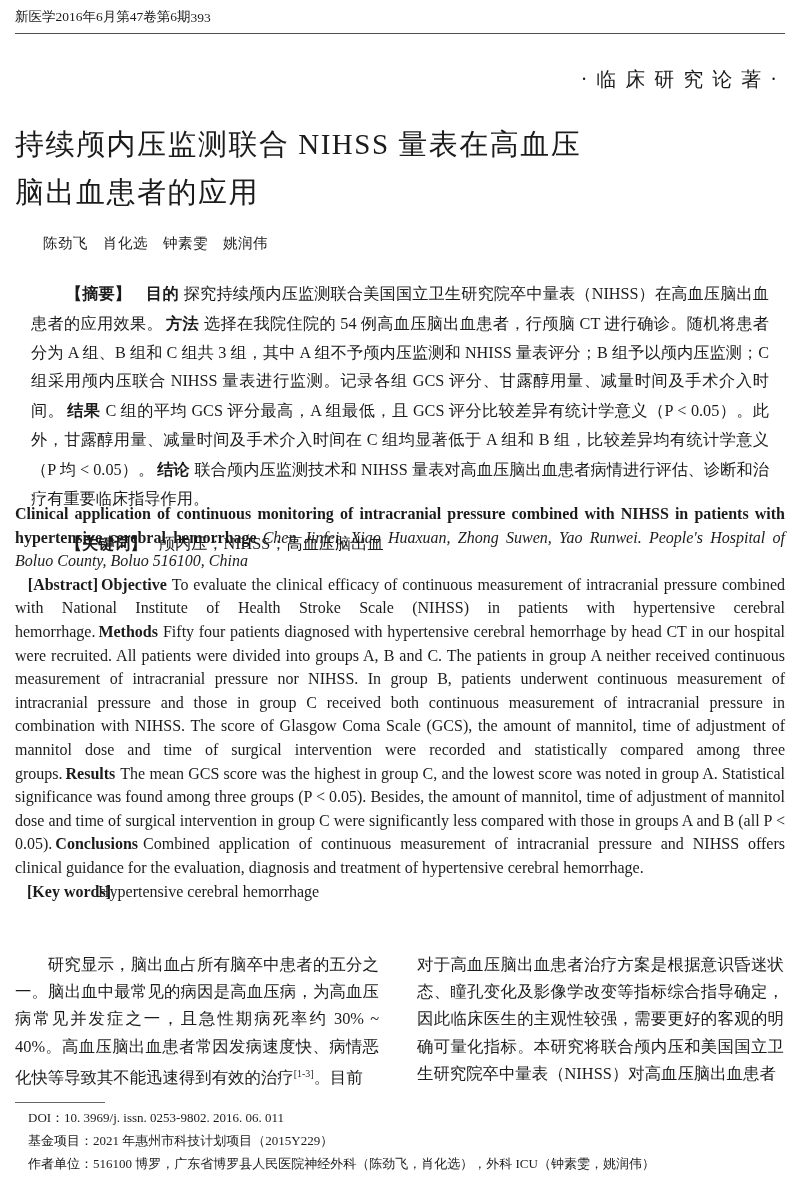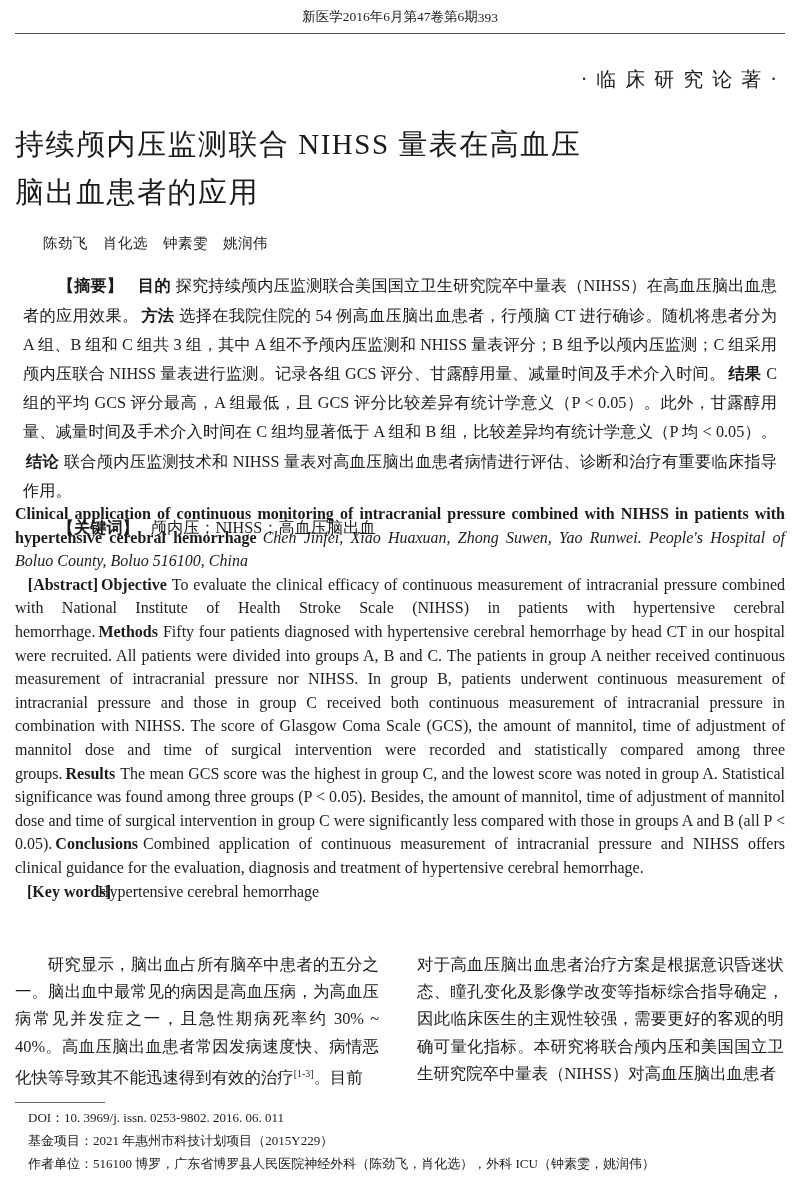--- a/index.html
+++ b/index.html
@@ -6,21 +6,21 @@
   body{
     width:800px;height:1177px;position:relative;background:#ffffff;color:#1b1b1b;
     font-family:"Liberation Serif","DejaVu Serif",serif;
     -webkit-font-smoothing:antialiased;
   }
   .page{position:absolute;inset:0;overflow:hidden;}
 
   
   .running-head{
     position:absolute;top:8px;left:15px;width:770px;
-    display:flex;justify-content:center;align-items:flex-end;
+    display:flex;justify-content:flex-start;align-items:flex-end;
     font-size:13.5px;padding-bottom:7px;border-bottom:1.5px solid #4d4d4d;
   }
 
   
   .section-label{
     position:absolute;top:66px;right:14px;
     font-size:20px;letter-spacing:9px;white-space:nowrap;
   }
 
   
@@ -30,21 +30,21 @@
   }
   .authors-cn{
     position:absolute;top:234px;left:15px;font-size:14.5px;letter-spacing:.5px;padding-left:28px;
   }
 
   
   .abstract-cn{
     position:absolute;top:263px;left:15px;width:770px;
     font-size:16.2px;line-height:28.8px;text-align:justify;
   }
-  .abstract-cn p{margin:8px;text-indent:2.15em;}
+  .abstract-cn p{margin:16px;text-indent:2.15em;}
   .hei{font-weight:700;font-family:"Liberation Sans","DejaVu Sans",sans-serif;}
   .lbl-wide{margin-right:12px;}
   .lbl{margin-left:3px;margin-right:5px;}
 
   
   .abstract-en{
     position:absolute;top:502px;left:15px;width:770px;
     font-size:16px;line-height:23.6px;text-align:justify;
   }
   .abstract-en p{margin:0;}

